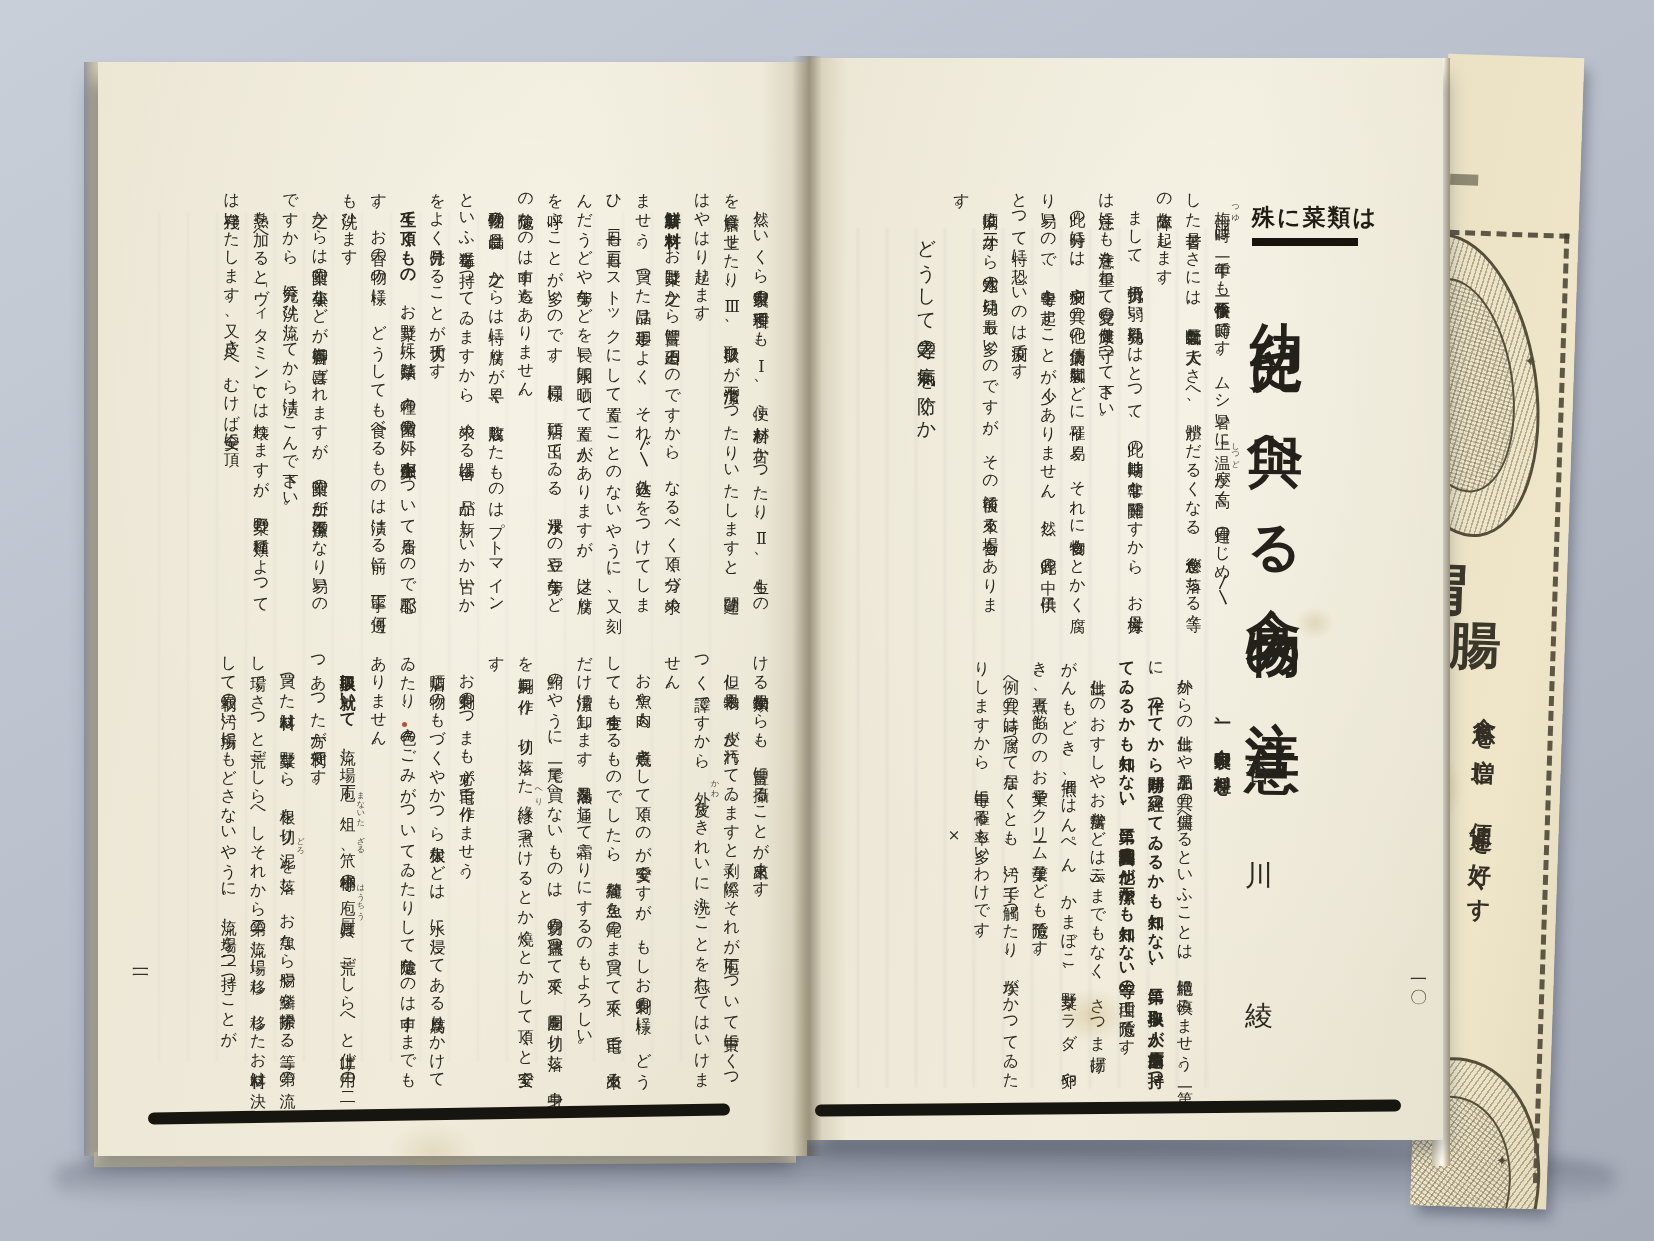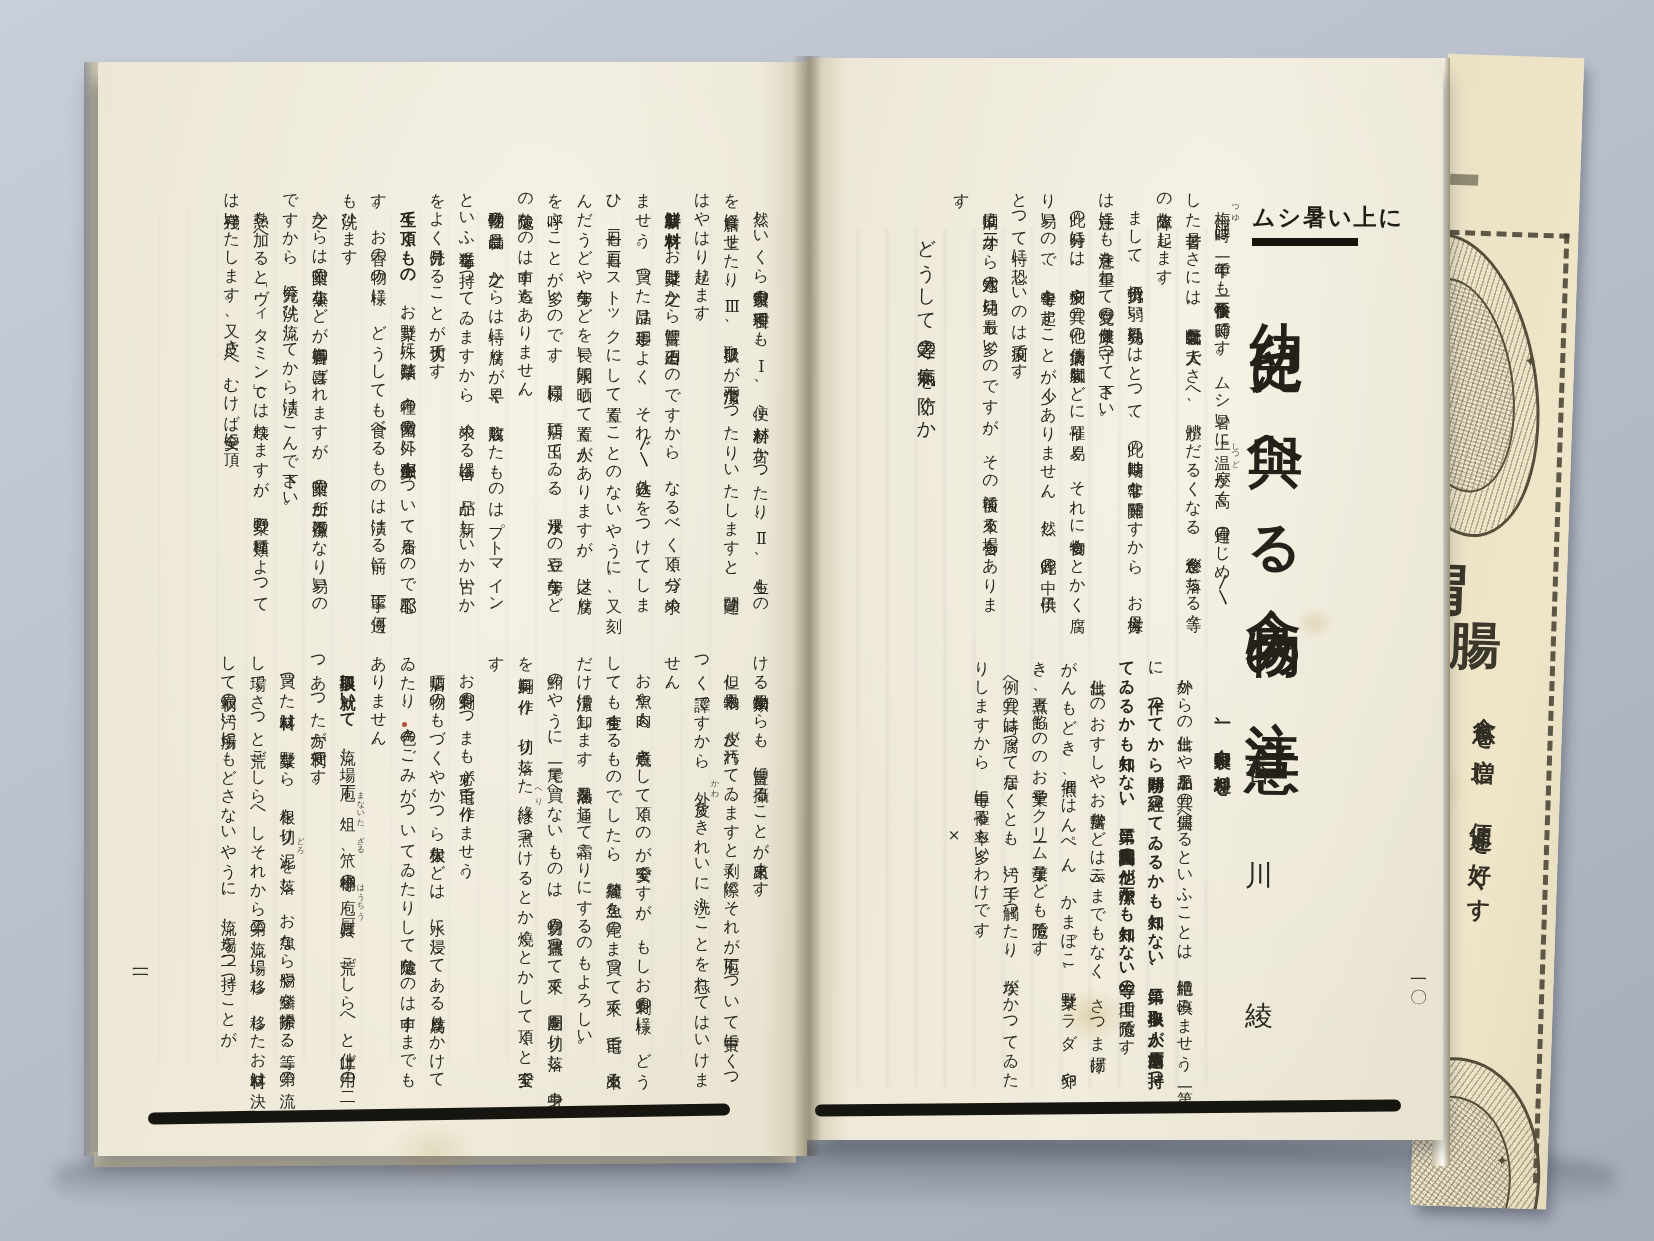--- a/index.html
+++ b/index.html
@@ -146,21 +146,21 @@
       </div>
     <div id="rule-left" class="rule"></div>
     <div id="pnum-left" class="pnum">一一</div>
     <div class="bleed" style="left:60px;top:150px;width:560px;height:850px;opacity:.45;"></div>
     <div class="stain" style="left:290px;top:1060px;width:90px;height:60px;background:radial-gradient(ellipse,rgba(150,120,45,.14),rgba(150,120,45,0) 70%);"></div>
     <div class="stain" style="left:304px;top:660px;width:5px;height:5px;background:#b4513a;"></div>
   </div>
 
   <div class="page page-right">
     <div class="kicker-wrap">
-      <div class="kicker">ムシ暑い上に</div>
+      <div class="kicker">殊に菜類は</div>
       <div class="kicker-bar"></div>
     </div>
     <div class="article-title">幼兒に與へる食物の注意</div>
     <div class="author">
         <span>香</span>
         <span>川</span>
         <span>綾</span>
       </div>
     <div id="rp-top" class="vband">
         <p><ruby><span>梅雨</span><rt>つゆ</rt></ruby><span>時は、一年中でも一番不愉快な時節です。ムシ暑い上に</span><ruby><span>温度</span><rt>しつど</rt></ruby><span>が高く、連日のじめ〳〵した暑苦しさには、普斷元氣な大人でさへ、體がだるくなる、食慾が落ちる等々の故障を起します。</span></p>

